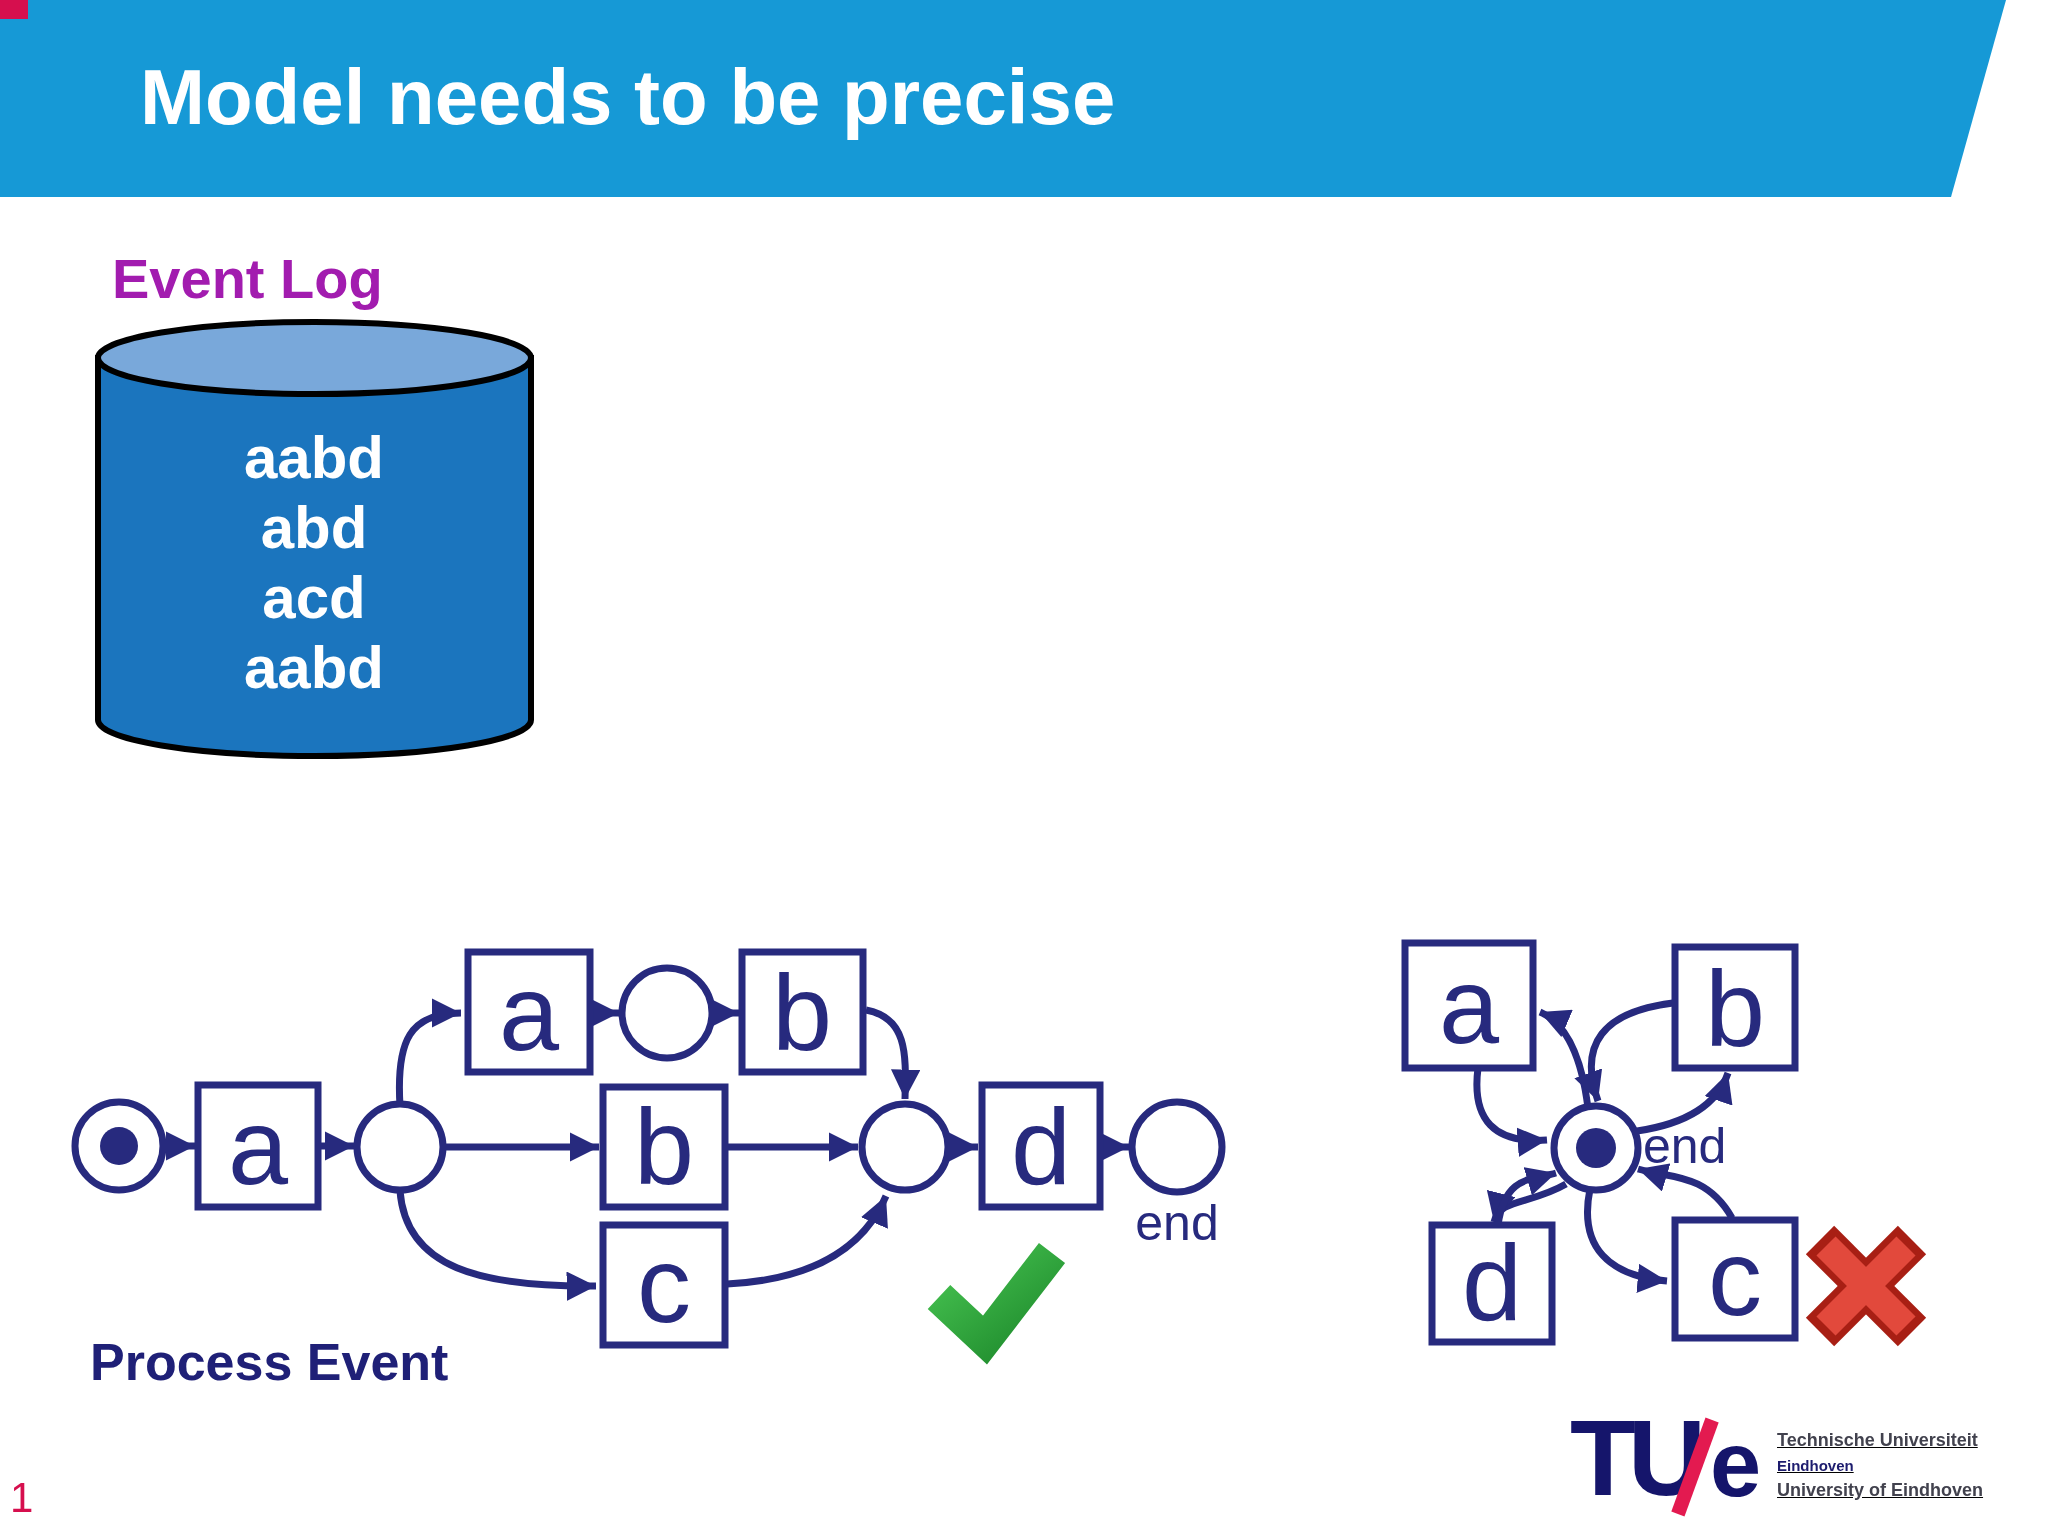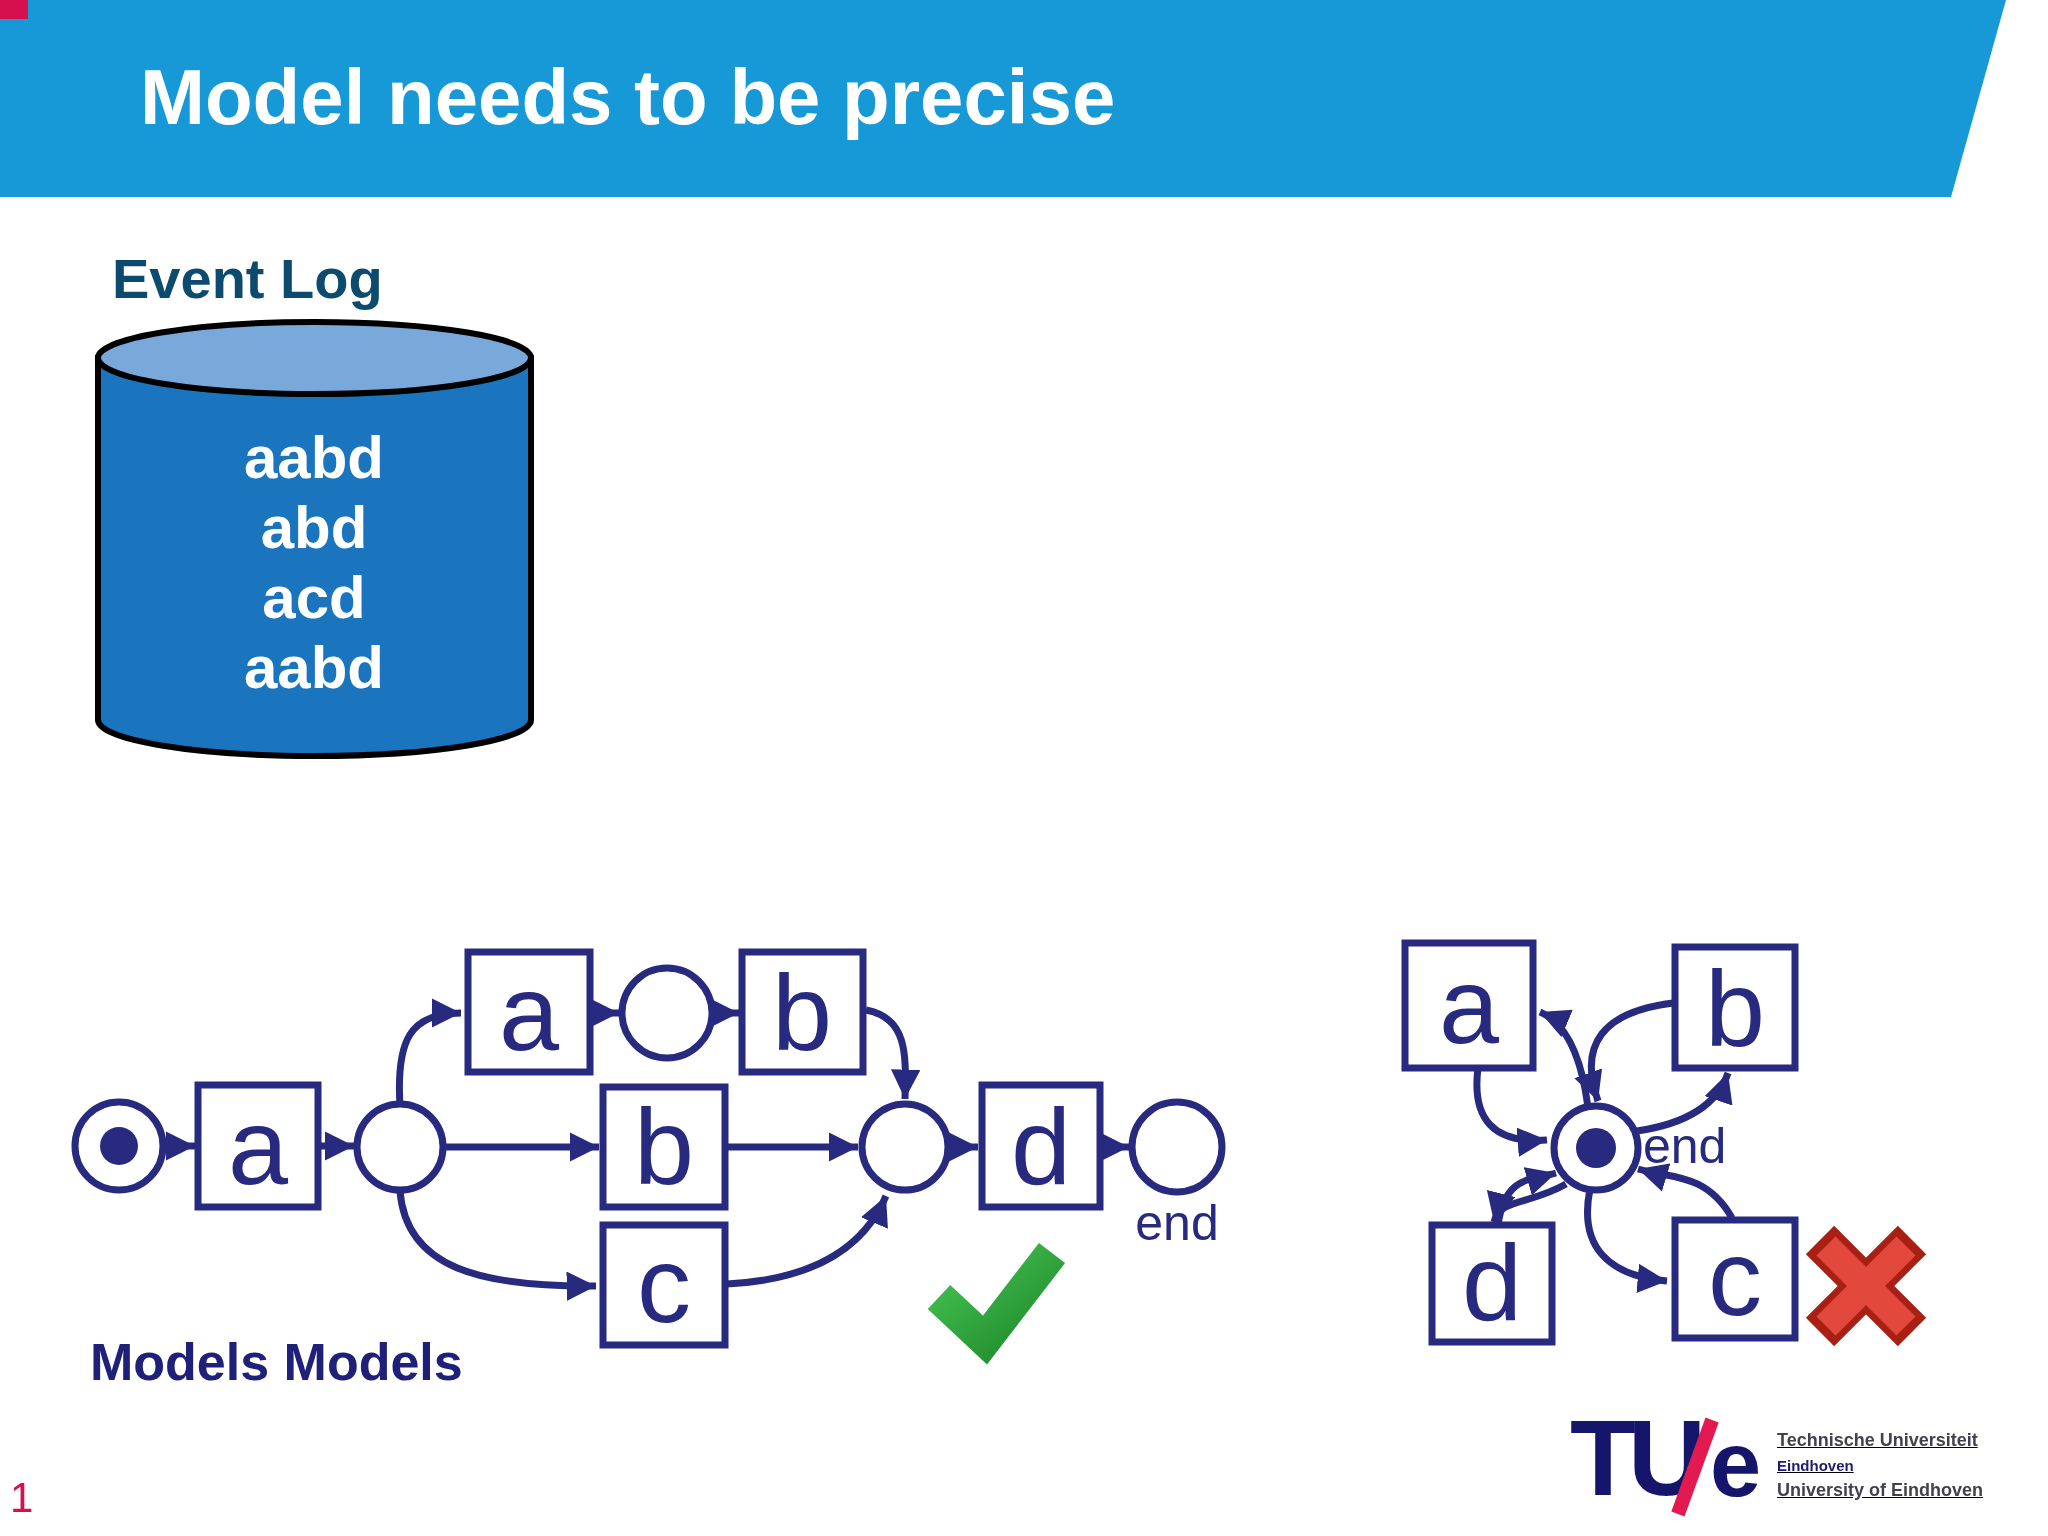--- a/index.html
+++ b/index.html
@@ -6,21 +6,21 @@
   body{width:2048px;height:1536px;position:relative;overflow:hidden;
        font-family:"Liberation Sans", sans-serif;}
   .header{position:absolute;left:0;top:0;width:2048px;height:197px;
           background:#1699D6;
           clip-path:polygon(0 0,2006px 0,1951px 197px,0 197px);}
   .corner-red{position:absolute;left:0;top:0;width:28px;height:19px;
               background:#D60F4E;z-index:5;}
   .slide-title{position:absolute;left:140px;top:52px;color:#ffffff;
                font-size:78px;font-weight:bold;letter-spacing:0;z-index:4;
                white-space:nowrap;}
-  .eventlog-heading{position:absolute;left:112px;top:246px;color:#0c4a6e;
+  .eventlog-heading{position:absolute;left:112px;top:246px;color:#a21caf;
                font-size:56px;font-weight:bold;}
   .processmodels-heading{position:absolute;left:90px;top:1332px;color:#1F2077;
                font-size:52px;font-weight:bold;}
   .page-number{position:absolute;left:10px;top:1474px;color:#D60F4E;
                font-size:42px;}
   svg.gfx{position:absolute;left:0;top:0;width:2048px;height:1536px;}
   .logo{position:absolute;left:1570px;top:1408px;width:470px;height:120px;}
   .logo .tu{position:absolute;left:0;top:0;color:#15156B;font-size:108px;
             font-weight:bold;letter-spacing:-8px;line-height:100px;}
   .logo .slash{position:absolute;left:1118px;top:9px;width:14px;height:100px;
@@ -32,21 +32,21 @@
   .logo .l2{color:#1D1C6E;font-size:15px;font-weight:bold;line-height:25px;}
 </style>
 </head>
 <body>
 
 <div class="header"></div>
 <div class="corner-red"></div>
 <div class="slide-title">Model needs to be precise</div>
 
 <div class="eventlog-heading">Event Log</div>
-<div class="processmodels-heading">Models Models</div>
+<div class="processmodels-heading">Process Event</div>
 <div class="page-number">1</div>
 
 <svg class="gfx" viewBox="0 0 2048 1536">
   <defs>
     <marker id="arr" viewBox="0 0 10 10" refX="10" refY="5" markerWidth="4.2" markerHeight="4.2" orient="auto-start-reverse">
       <path d="M0 0 L10 5 L0 10 z" fill="#272A7E"></path>
     </marker>
     <linearGradient id="ggreen" x1="0" y1="0" x2="1" y2="1">
       <stop offset="0" stop-color="#49C653"></stop>
       <stop offset="1" stop-color="#1E8A2C"></stop>

